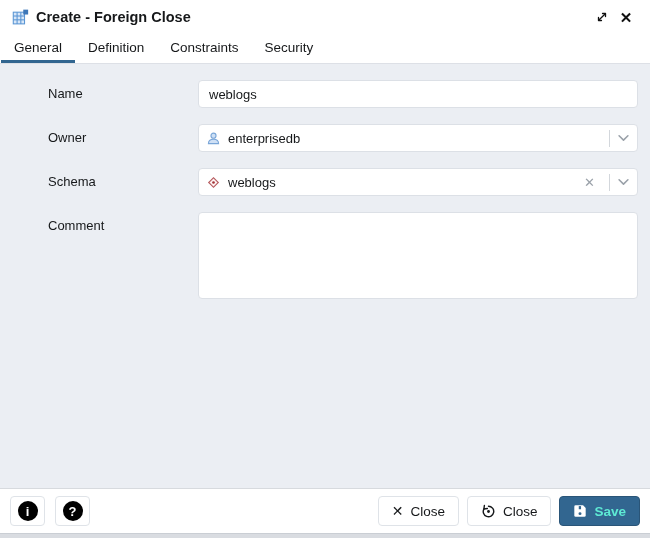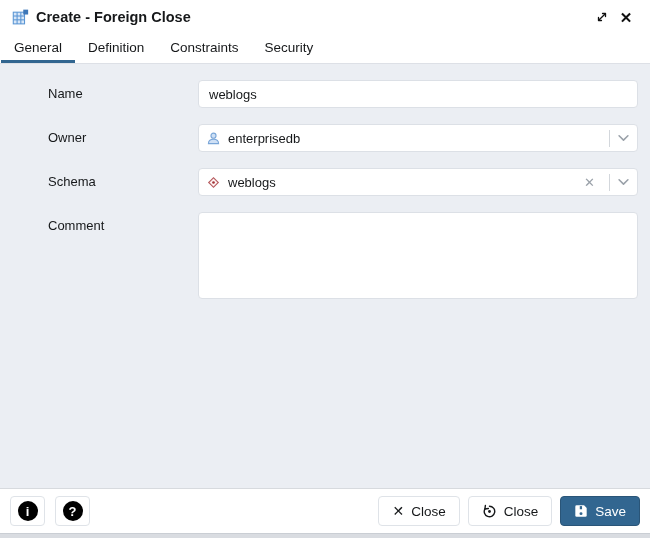--- a/index.html
+++ b/index.html
@@ -38,21 +38,21 @@
   
   .footer { height: 45px; flex: 0 0 45px; background: #fff; border-top: 1px solid #d7dade; display: flex; align-items: center; padding: 0 10px; }
   .bottom-edge { height: 5px; flex: 0 0 5px; background: #d9dce1; border-top: 1px solid #caced4; }
 
   .icon-btn { width: 35px; height: 30px; background: #fff; border: 1px solid #dfe3e8; border-radius: 4px; display: flex; align-items: center; justify-content: center; margin-right: 10px; cursor: pointer; }
   .circle-glyph { width: 20px; height: 20px; border-radius: 50%; background: #000; color: #fff; font-size: 13px; font-weight: bold; display: flex; align-items: center; justify-content: center; line-height: 1; }
 
   .spacer { flex: 1; }
   .btn { height: 30px; border: 1px solid #dfe3e8; border-radius: 4px; background: #fff; font-size: 13.5px; color: #16181a; display: flex; align-items: center; padding: 0 13px; gap: 7px; margin-left: 8px; cursor: pointer; font-family: inherit; }
   .btn .x-glyph { font-size: 14px; line-height: 1; color: #16181a; }
-  .btn.primary { background: #326690; border-color: #2a5578; color: #ffffff; font-weight: normal; }
+  .btn.primary { background: #326690; border-color: #2a5578; color: #5eead4; font-weight: bold; }
 </style>
 </head>
 <body>
 
 <div class="dialog">
 
   <div class="titlebar">
     <span class="app-icon">
       <svg width="17" height="17" viewBox="0 0 16 16">
         <rect x="1.2" y="3" width="10.6" height="11" fill="#d8e7f8" stroke="#5b96d4" stroke-width="1"></rect>

